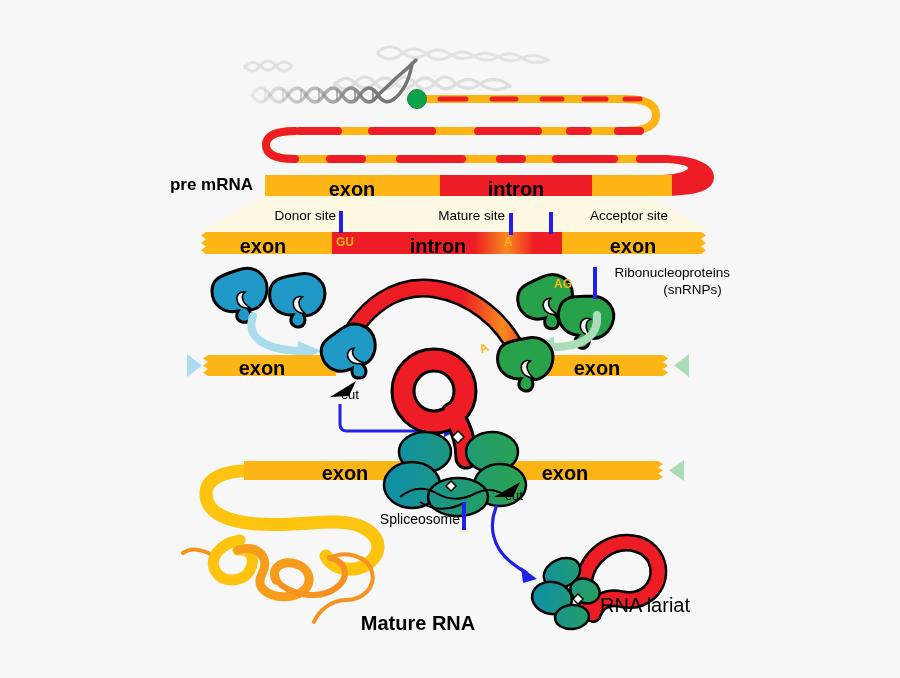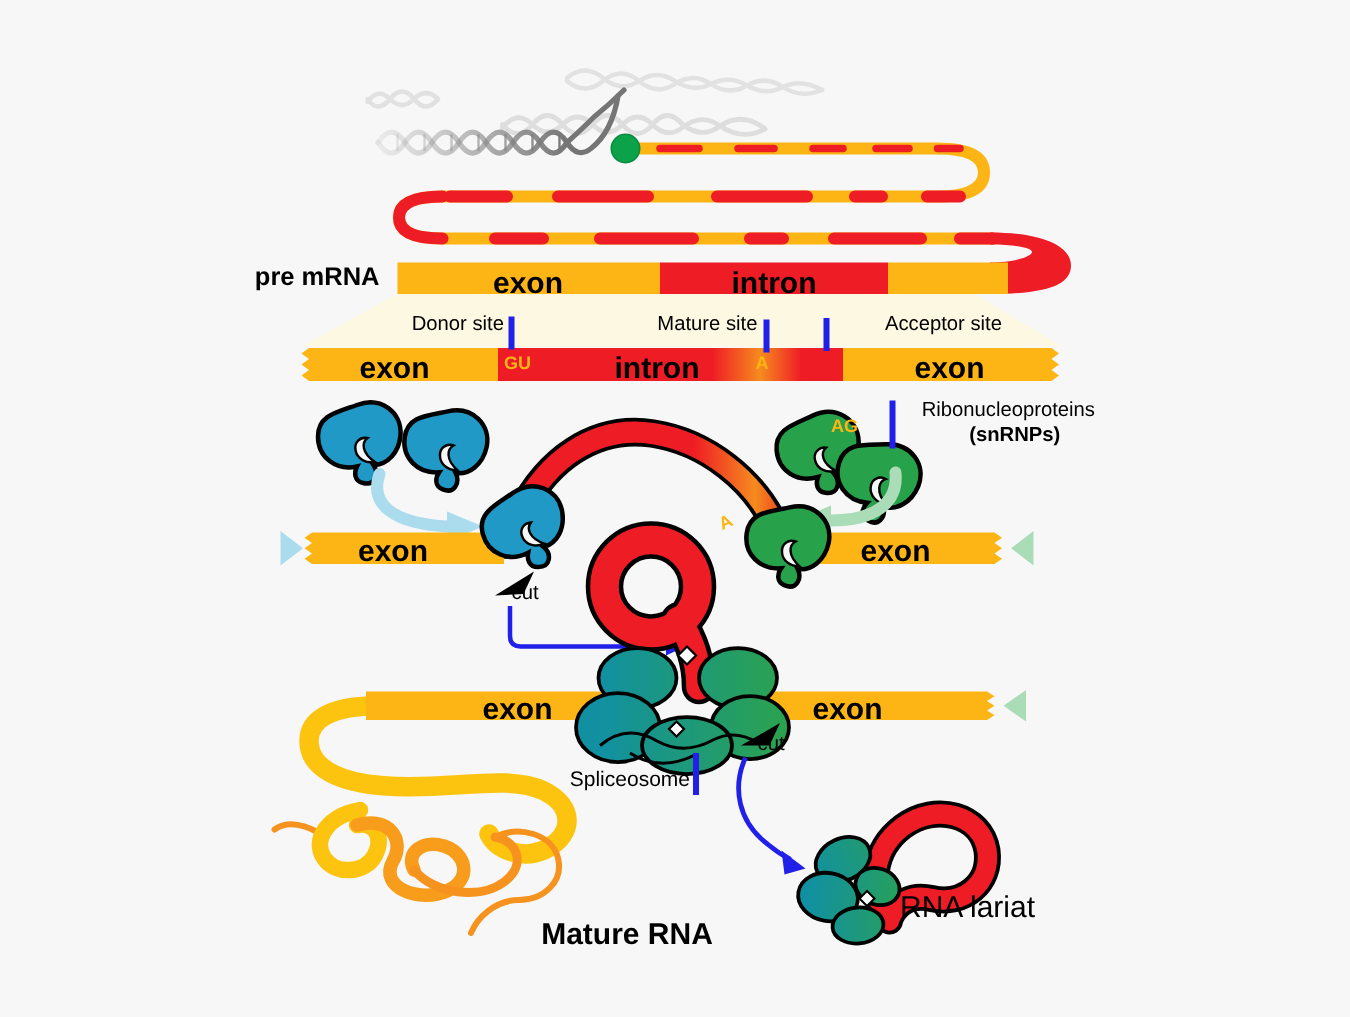--- a/index.html
+++ b/index.html
@@ -208,21 +208,21 @@
 <div class="lbl site" style="left:558px;top:209px;width:110px;text-align:right;">Acceptor site</div>
 
 <div class="lbl bar-txt" style="left:213px;top:235px;width:100px;">exon</div>
 <div class="lbl seq" style="left:332px;top:236px;width:26px;">GU</div>
 <div class="lbl bar-txt" style="left:388px;top:235px;width:100px;">intron</div>
 <div class="lbl seq" style="left:501px;top:236px;width:14px;">A</div>
 <div class="lbl seq" style="left:550px;top:236px;width:26px;margin-top:42px;">AG</div>
 <div class="lbl bar-txt" style="left:583px;top:235px;width:100px;">exon</div>
 
 <div class="lbl site" style="left:600px;top:266px;width:130px;text-align:right;">Ribonucleoproteins</div>
-<div class="lbl site center" style="left:616px;top:283px;width:121px;font-weight:bold;">(snRNPs)</div>
+<div class="lbl site center" style="left:632px;top:283px;width:121px;">(snRNPs)</div>
 
 <div class="lbl bar-txt" style="left:212px;top:357px;width:100px;">exon</div>
 <div class="lbl bar-txt" style="left:547px;top:357px;width:100px;">exon</div>
 
 <div class="lbl seq" style="left:477px;top:342px;width:14px;transform:rotate(-25deg);">A</div>
 
 <div class="lbl site" style="left:341px;top:388px;width:36px;">cut</div>
 
 <div class="lbl bar-txt" style="left:295px;top:462px;width:100px;">exon</div>
 <div class="lbl bar-txt" style="left:515px;top:462px;width:100px;">exon</div>

